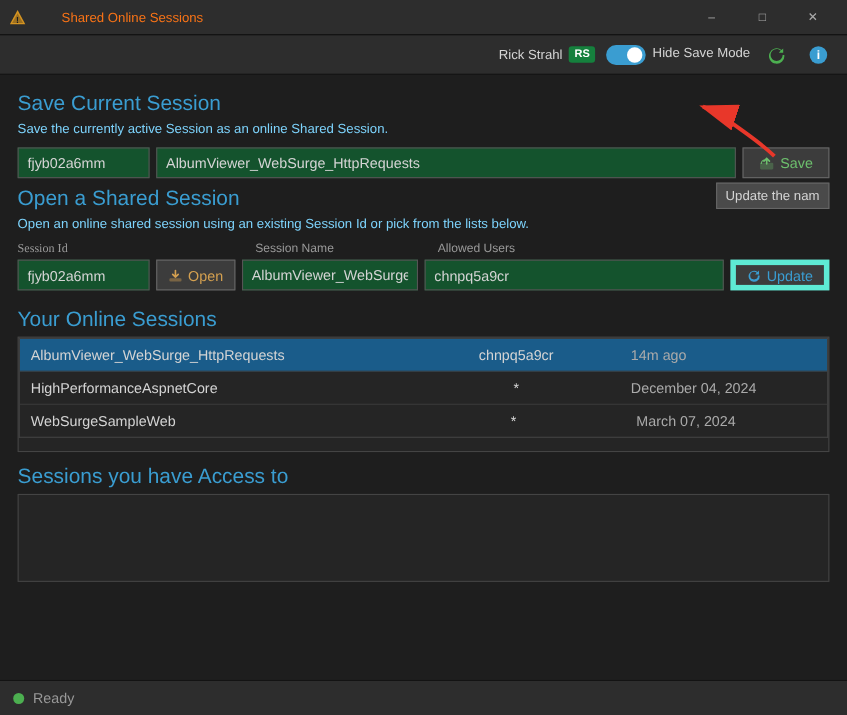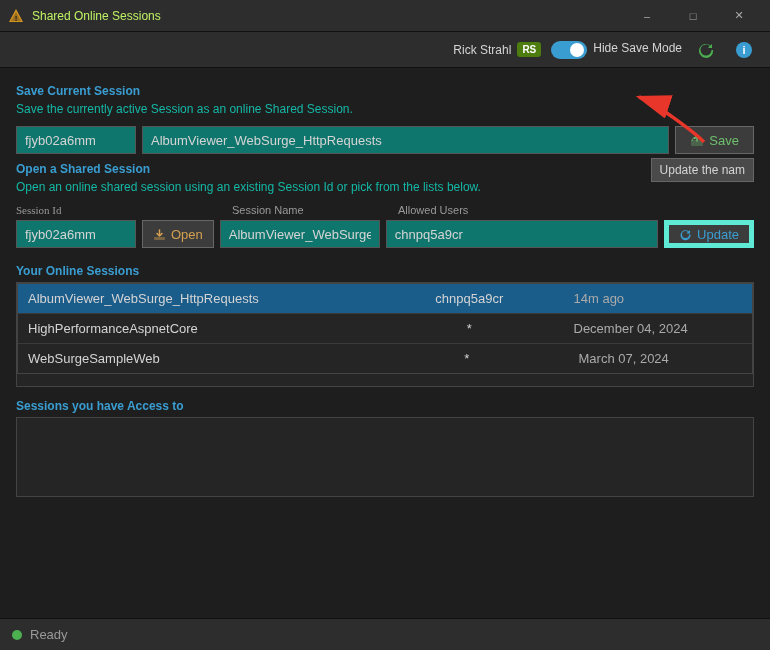--- a/index.html
+++ b/index.html
@@ -25,22 +25,23 @@
       position: relative;
     }
     .titlebar-icon {
       width: 16px;
       height: 16px;
       margin-right: 8px;
       flex-shrink: 0;
     }
     .titlebar-title {
       font-size: 12px;
-      color: #bef264;
+      color: #f97316;
       flex: 1;
+      margin-left: 24px;
     }
     .titlebar-controls {
       display: flex;
       gap: 0;
     }
     .titlebar-btn {
       width: 46px;
       height: 32px;
       display: flex;
       align-items: center;
@@ -64,21 +65,21 @@
       border-bottom: 1px solid #111;
     }
     .user-badge {
       display: flex;
       align-items: center;
       gap: 6px;
       font-size: 12px;
       color: #d4d4d4;
     }
     .user-avatar {
-      background: #4d7c0f;
+      background: #15803d;
       color: #fff;
       font-size: 10px;
       font-weight: bold;
       border-radius: 3px;
       padding: 2px 5px;
     }
     .toggle-container {
       display: flex;
       gap: 6px;
       font-size: 12px;
@@ -114,41 +115,41 @@
     }
 
     
     .main {
       padding: 16px 16px 0 16px;
       height: calc(650px - 32px - 36px - 32px);
       overflow: hidden;
     }
 
     .section-title {
-      font-size: 12px;
-      font-weight: 700;
+      font-size: 19px;
+      font-weight: 400;
       color: #3a9dd1;
       margin-bottom: 4px;
     }
     .section-desc {
       font-size: 12px;
-      color: #14b8a6;
+      color: #7dd3fc;
       margin-bottom: 10px;
     }
 
     
     .save-row {
       display: flex;
       gap: 6px;
       align-items: center;
       margin-bottom: 4px;
       position: relative;
     }
     .input-small {
-      background: #0f766e;
+      background: #14532d;
       border: 1px solid #555;
       color: #d4d4d4;
       padding: 5px 8px;
       font-size: 13px;
       height: 28px;
       outline: none;
     }
     .input-session-id {
       width: 120px;
     }

